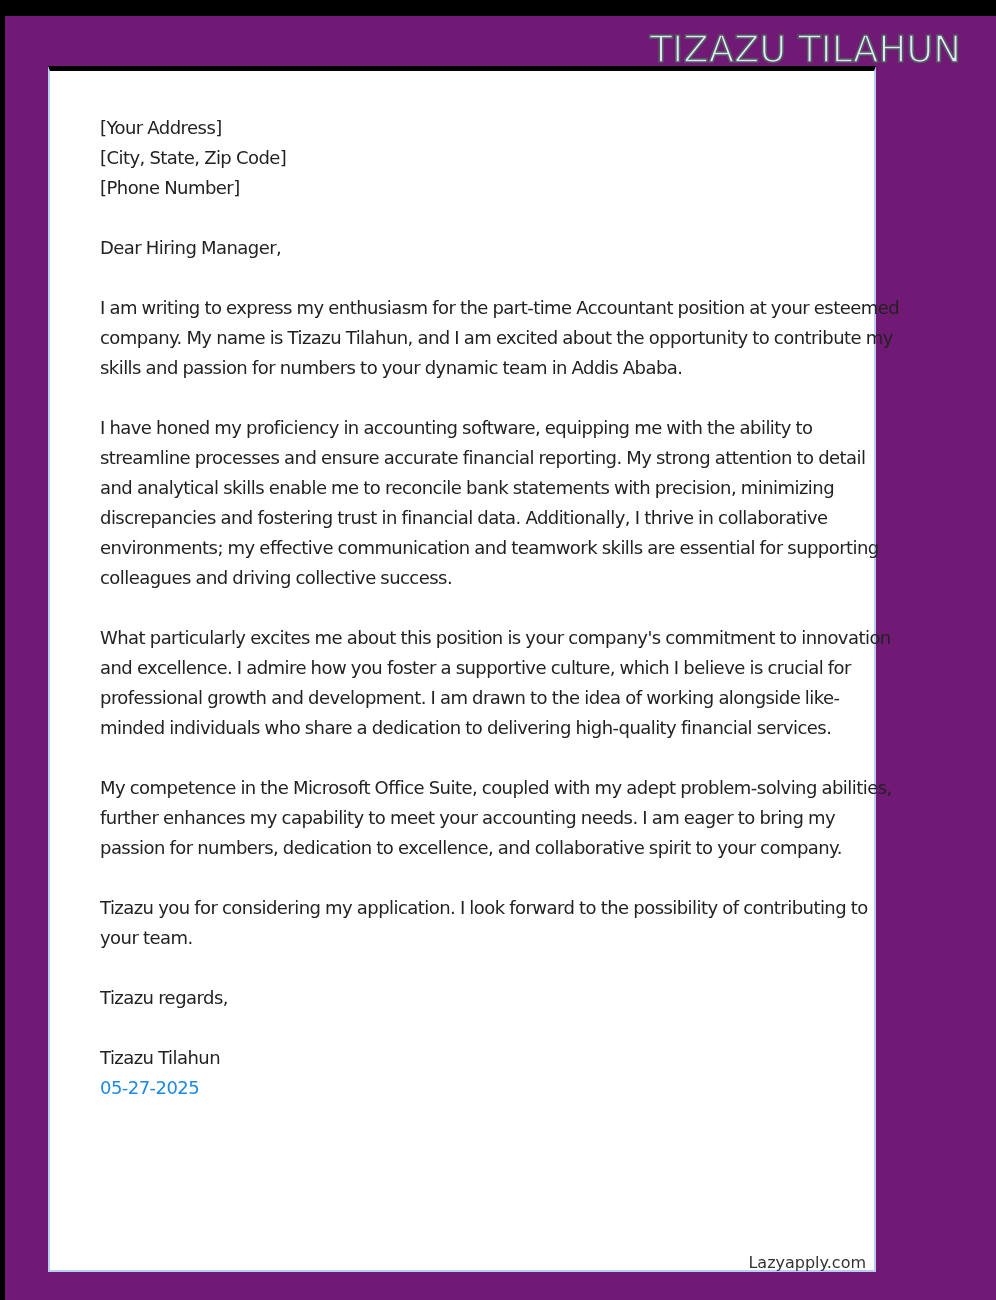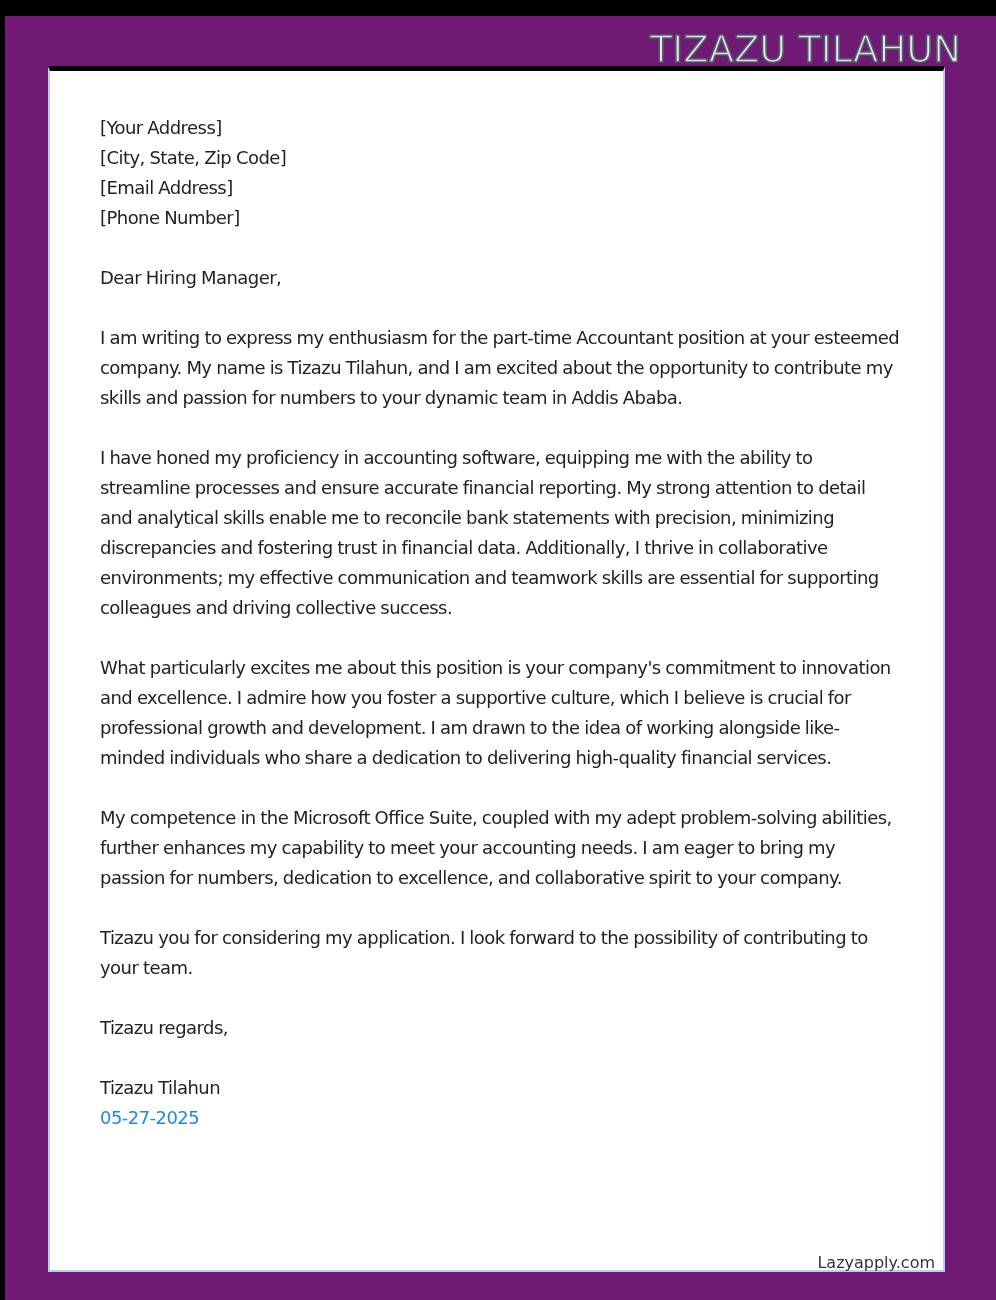--- a/index.html
+++ b/index.html
@@ -24,21 +24,21 @@
       letter-spacing: 0px;
       color: #e0e8fa;
       -webkit-text-stroke: 1.6px #555a60;
       font-weight: normal;
       line-height: 44px;
       white-space: nowrap;
     }
     .page {
       position: absolute;
       left: 43px; top: 50px;
-      width: 897px; height: 1206px;
+      width: 828px; height: 1206px;
       background: #fff;
       border-top: 5px solid #000;
       border-left: 2px solid #b8cdf5;
       border-right: 2px solid #b8cdf5;
       border-bottom: 2px solid #b8cdf5;
       box-sizing: border-box;
     }
     .content {
       position: absolute;
       left: 50px; top: 42px;
@@ -70,21 +70,20 @@
 <body>
 
 <div class="frame">
   <div class="title">TIZAZU TILAHUN</div>
 
   <div class="page">
     <div class="content">
       <p>
         <span class="addr-line">[Your Address]</span>
         <span class="addr-line">[City, State, Zip Code]</span>
-        <span class="addr-line">[Email Address]</span>
         <span class="addr-line">[Phone Number]</span>
       </p>
       <p>Dear Hiring Manager,</p>
       <p>I am writing to express my enthusiasm for the part-time Accountant position at your esteemed company. My name is Tizazu Tilahun, and I am excited about the opportunity to contribute my skills and passion for numbers to your dynamic team in Addis Ababa.</p>
       <p>I have honed my proficiency in accounting software, equipping me with the ability to streamline processes and ensure accurate financial reporting. My strong attention to detail and analytical skills enable me to reconcile bank statements with precision, minimizing discrepancies and fostering trust in financial data. Additionally, I thrive in collaborative environments; my effective communication and teamwork skills are essential for supporting colleagues and driving collective success.</p>
       <p>What particularly excites me about this position is your company's commitment to innovation and excellence. I admire how you foster a supportive culture, which I believe is crucial for professional growth and development. I am drawn to the idea of working alongside like-minded individuals who share a dedication to delivering high-quality financial services.</p>
       <p>My competence in the Microsoft Office Suite, coupled with my adept problem-solving abilities, further enhances my capability to meet your accounting needs. I am eager to bring my passion for numbers, dedication to excellence, and collaborative spirit to your company.</p>
       <p>Tizazu you for considering my application. I look forward to the possibility of contributing to your team.</p>
       <p>Tizazu regards,</p>
       <p class="sig-name">Tizazu Tilahun</p>

